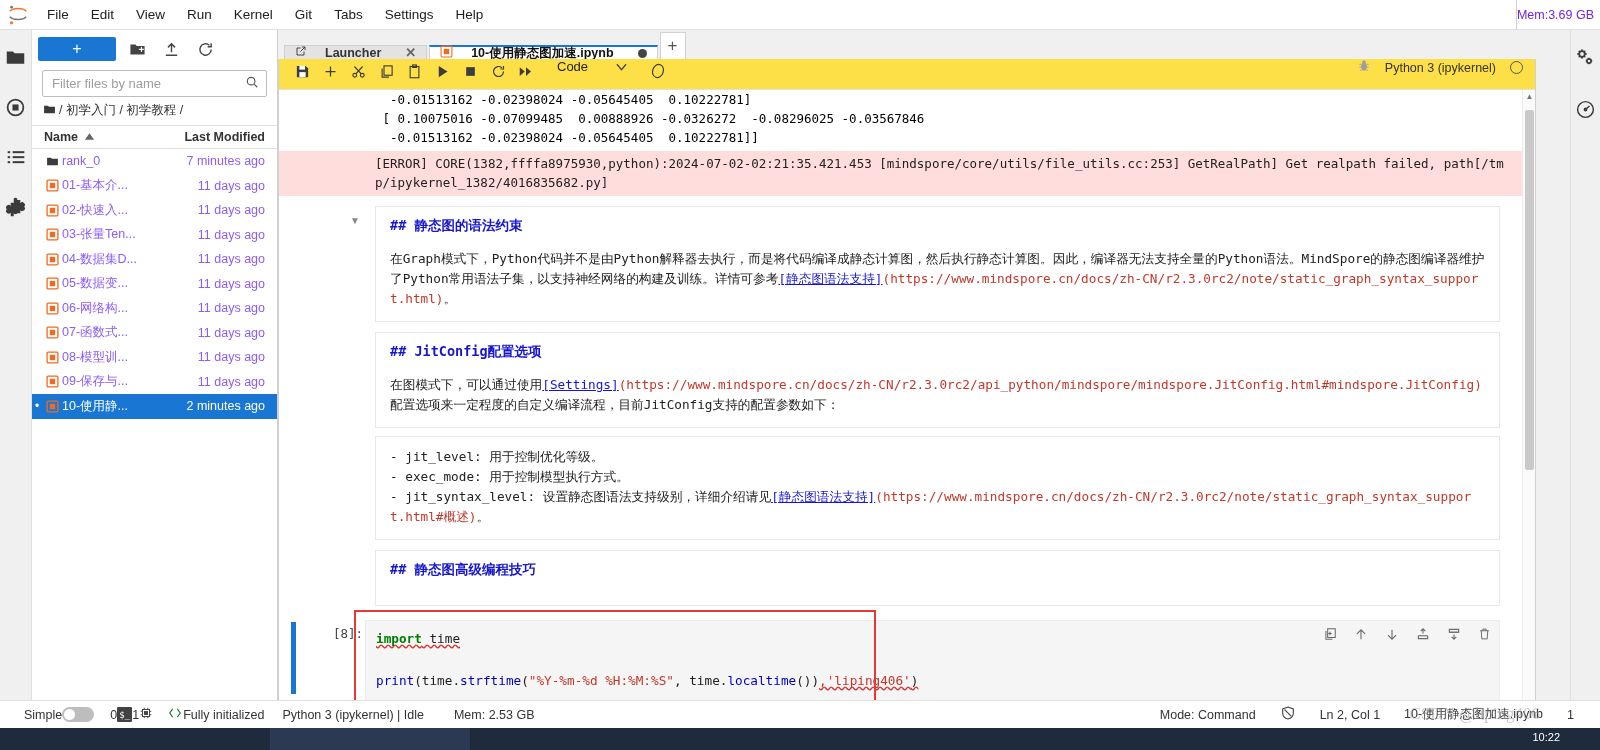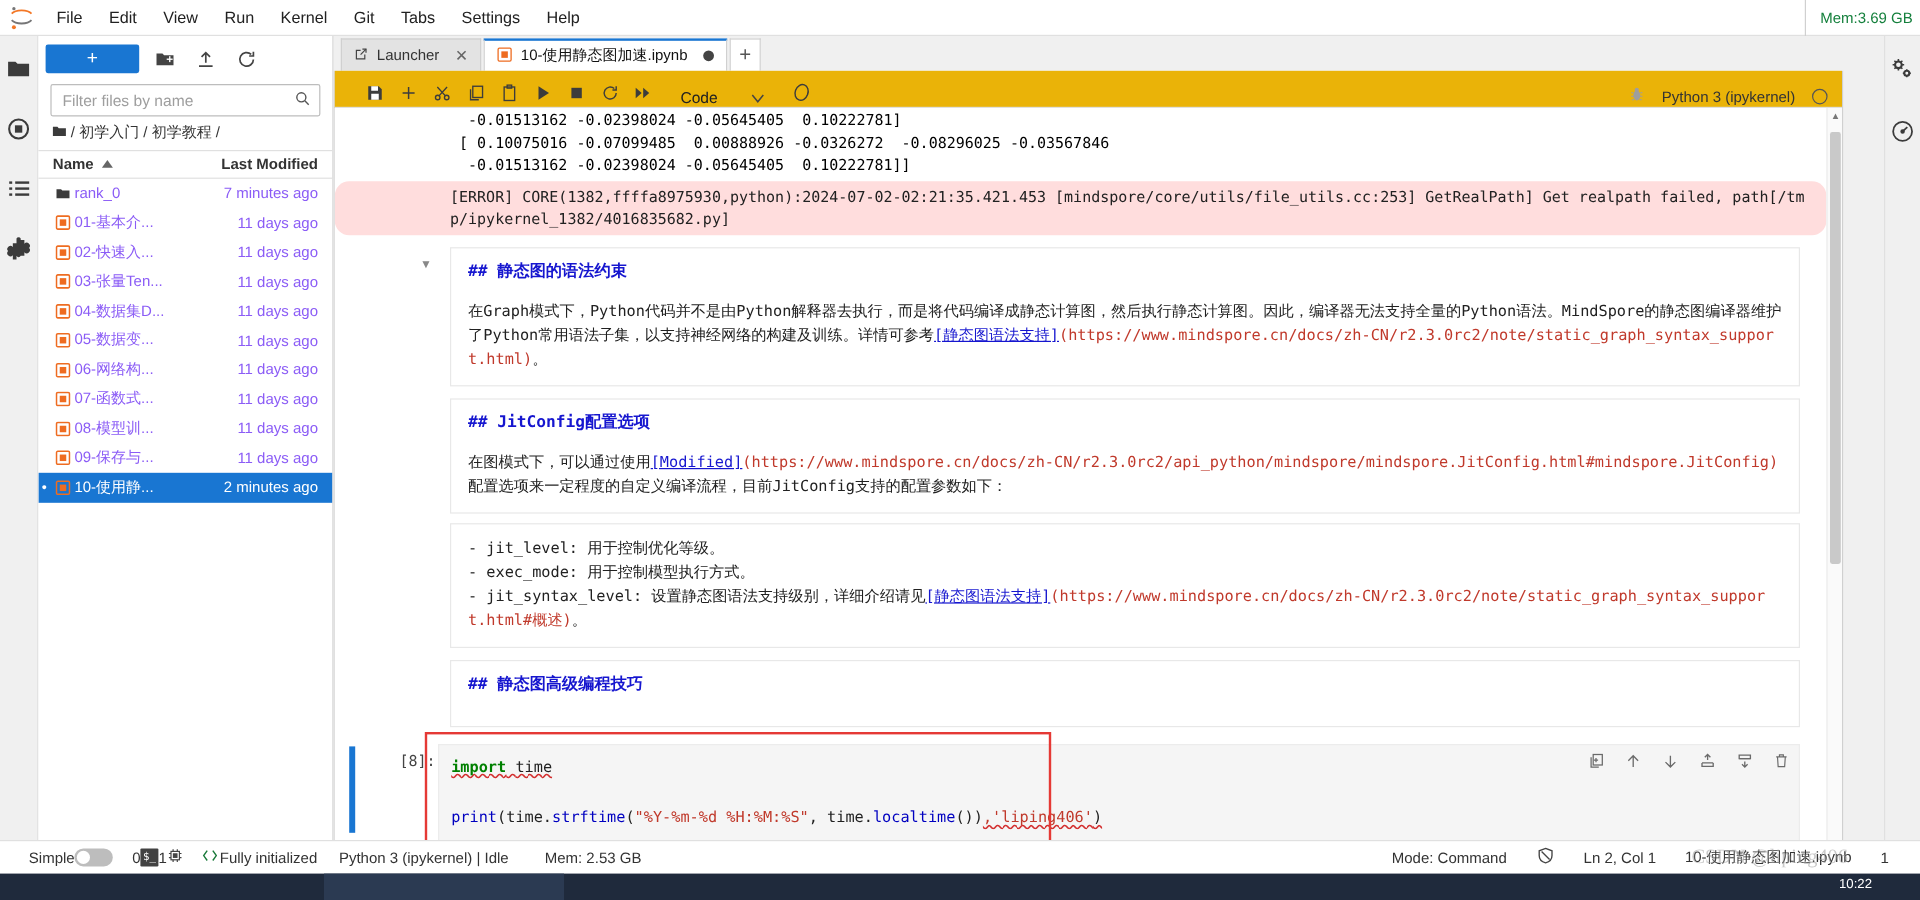--- a/index.html
+++ b/index.html
@@ -21,22 +21,22 @@
     display:flex; align-items:center;
   }
   .logo-wrap { width:36px; height:30px; display:flex; align-items:center; justify-content:center; }
   .menu-items { display:flex; align-items:center; gap:0px; }
   .menu-item {
     padding:4px 11px; font-size:13.5px; color:#212121; cursor:default;
     line-height:20px;
   }
   .mem-top {
     position:absolute; right:6px; top:0; height:30px;
-    display:flex; align-items:center; padding-left:12px;
-    border-left:1px solid #d0d0d0; font-size:12.5px; color:#15803d;
+    display:flex; align-items:center; 
+    border-left:1px solid #d0d0d0; font-size:12.5px; color:#6d28d9;
   }
 
   
   .activitybar {
     position:absolute; left:0; top:30px; width:32px; height:690px;
     background:#f0f0f0; border-right:1px solid #e0e0e0;
     display:flex; flex-direction:column; align-items:center; padding-top:14px; gap:24px;
   }
   .act-icon { width:26px; height:26px; display:flex; align-items:center; justify-content:center; color:#555; }
   .act-icon.active { color:#111; }
@@ -84,38 +84,38 @@
   .fb-row .fname { flex:1; white-space:nowrap; overflow:hidden; }
   .fb-row .fmod { width:112px; text-align:right; padding-right:12px; font-size:12.5px; }
 
   
   .dock {
     position:absolute; left:278px; top:30px; width:1292px; height:690px;
     background:#f0f0f0;
   }
   .tabbar { height:29px; display:flex; align-items:flex-end; padding-left:6px; }
   .tab {
-    height:27px; display:flex; align-items:center; gap:7px; padding:0 10px;
+    height:14px; display:flex; align-items:center; gap:18px; padding:0 10px;
     font-size:12.5px; color:#333; background:#e3e3e3; border:1px solid #d0d0d0;
-    border-bottom:none; margin-right:2px; cursor:pointer; max-width:230px;
+    border-bottom:none; margin-right:2px; cursor:pointer; max-width:230px;font-weight:bold;
   }
   .tab.active { background:#fff; border-top:2px solid #1976d2; color:#111; }
   .tab .tclose { color:#666; font-size:13px; margin-left:6px; }
   .tab .tdirty { width:9px; height:9px; border-radius:50%; background:#444; margin-left:6px;}
   .tab-add { width:26px; height:27px; display:flex; align-items:center; justify-content:center;
              font-size:17px; color:#555; background:#fff; border:1px solid #d0d0d0; border-bottom:none; }
 
   .nbpanel {
     position:absolute; left:0; top:29px; width:1258px; height:661px;
     background:#fff; border:1px solid #d0d0d0; border-top:none;
     display:flex; flex-direction:column;
   }
   .nbtoolbar {
-    height:31px; border-bottom:1px solid #e0e0e0; display:flex; align-items:flex-end;
-    padding-left:20px; gap:2px; background:#eab308;
+    height:31px; border-bottom:1px solid #e0e0e0; display:flex; align-items:flex-start;
+    padding-left:10px; gap:2px; background:#fde047;
   }
   .tb-icon { width:26px; height:24px; display:flex; align-items:center; justify-content:center; color:#3c3c3c; cursor:pointer;}
   .celltype {
     display:flex; align-items:center; gap:28px; font-size:13px; color:#212121;
     padding:0 6px; margin-left:10px; cursor:pointer;
   }
   .kernel-right {
     margin-left:auto; display:flex; align-items:center; gap:14px; padding-right:12px;
     font-size:12.5px; color:#333;
   }
@@ -136,21 +136,20 @@
     font-family:"DejaVu Sans Mono","Liberation Mono", monospace;
     font-size:12.5px; line-height:19px; color:#000000;
     padding-left:96px; white-space:pre;
   }
   .err-block {
     background:#fdd; color:#212121;
     font-family:"DejaVu Sans Mono","Liberation Mono", monospace;
     font-size:12.5px; line-height:19px; white-space:pre-wrap;
     padding:3px 6px 4px 96px; margin-top:4px;
     word-break:break-all;
-    border-radius:12px;
   }
   .mdcell {
     margin:10px 22px 0 96px; border:1px solid #e8e8e8; background:#fff;
     padding:10px 14px 12px 14px; position:relative;
   }
   .md-h2 {
     font-family:"DejaVu Sans Mono","Liberation Mono", monospace;
     font-weight:bold; font-size:13.5px; color:#1616cf; margin-bottom:14px;
   }
   .md-p {
@@ -580,21 +579,21 @@
           <div class="err-block">[ERROR] CORE(1382,ffffa8975930,python):2024-07-02-02:21:35.421.453 [mindspore/core/utils/file_utils.cc:253] GetRealPath] Get realpath failed, path[/tmp/ipykernel_1382/4016835682.py]</div>
 
           <div class="mdcell">
             <span class="collapser">▼</span>
             <div class="md-h2">## 静态图的语法约束</div>
             <div class="md-p"><span>在Graph模式下，Python代码并不是由Python解释器去执行，而是将代码编译成静态计算图，然后执行静态计算图。因此，编译器无法支持全量的Python语法。MindSpore的静态图编译器维护了Python常用语法子集，以支持神经网络的构建及训练。详情可参考</span><span class="md-link">[静态图语法支持]</span><span class="md-url">(https://www.mindspore.cn/docs/zh-CN/r2.3.0rc2/note/static_graph_syntax_support.html)</span><span>。</span></div>
           </div>
 
           <div class="mdcell">
             <div class="md-h2">## JitConfig配置选项</div>
-            <div class="md-p"><span>在图模式下，可以通过使用</span><span class="md-link">[Modified]</span><span class="md-url">(https://www.mindspore.cn/docs/zh-CN/r2.3.0rc2/api_python/mindspore/mindspore.JitConfig.html#mindspore.JitConfig)</span><span>配置选项来一定程度的自定义编译流程，目前JitConfig支持的配置参数如下：</span></div>
+            <div class="md-p"><span>在图模式下，可以通过使用</span><span class="md-link">[Settings]</span><span class="md-url">(https://www.mindspore.cn/docs/zh-CN/r2.3.0rc2/api_python/mindspore/mindspore.JitConfig.html#mindspore.JitConfig)</span><span>配置选项来一定程度的自定义编译流程，目前JitConfig支持的配置参数如下：</span></div>
           </div>
 
           <div class="mdcell" style="margin-top:8px;">
             <div class="md-p" style="white-space:pre-wrap;"><span>- jit_level: 用于控制优化等级。
 - exec_mode: 用于控制模型执行方式。
 - jit_syntax_level: 设置静态图语法支持级别，详细介绍请见</span><span class="md-link">[静态图语法支持]</span><span class="md-url">(https://www.mindspore.cn/docs/zh-CN/r2.3.0rc2/note/static_graph_syntax_support.html#概述)</span><span>。</span></div>
           </div>
 
           <div class="mdcell">
             <div class="md-h2">## 静态图高级编程技巧</div>

